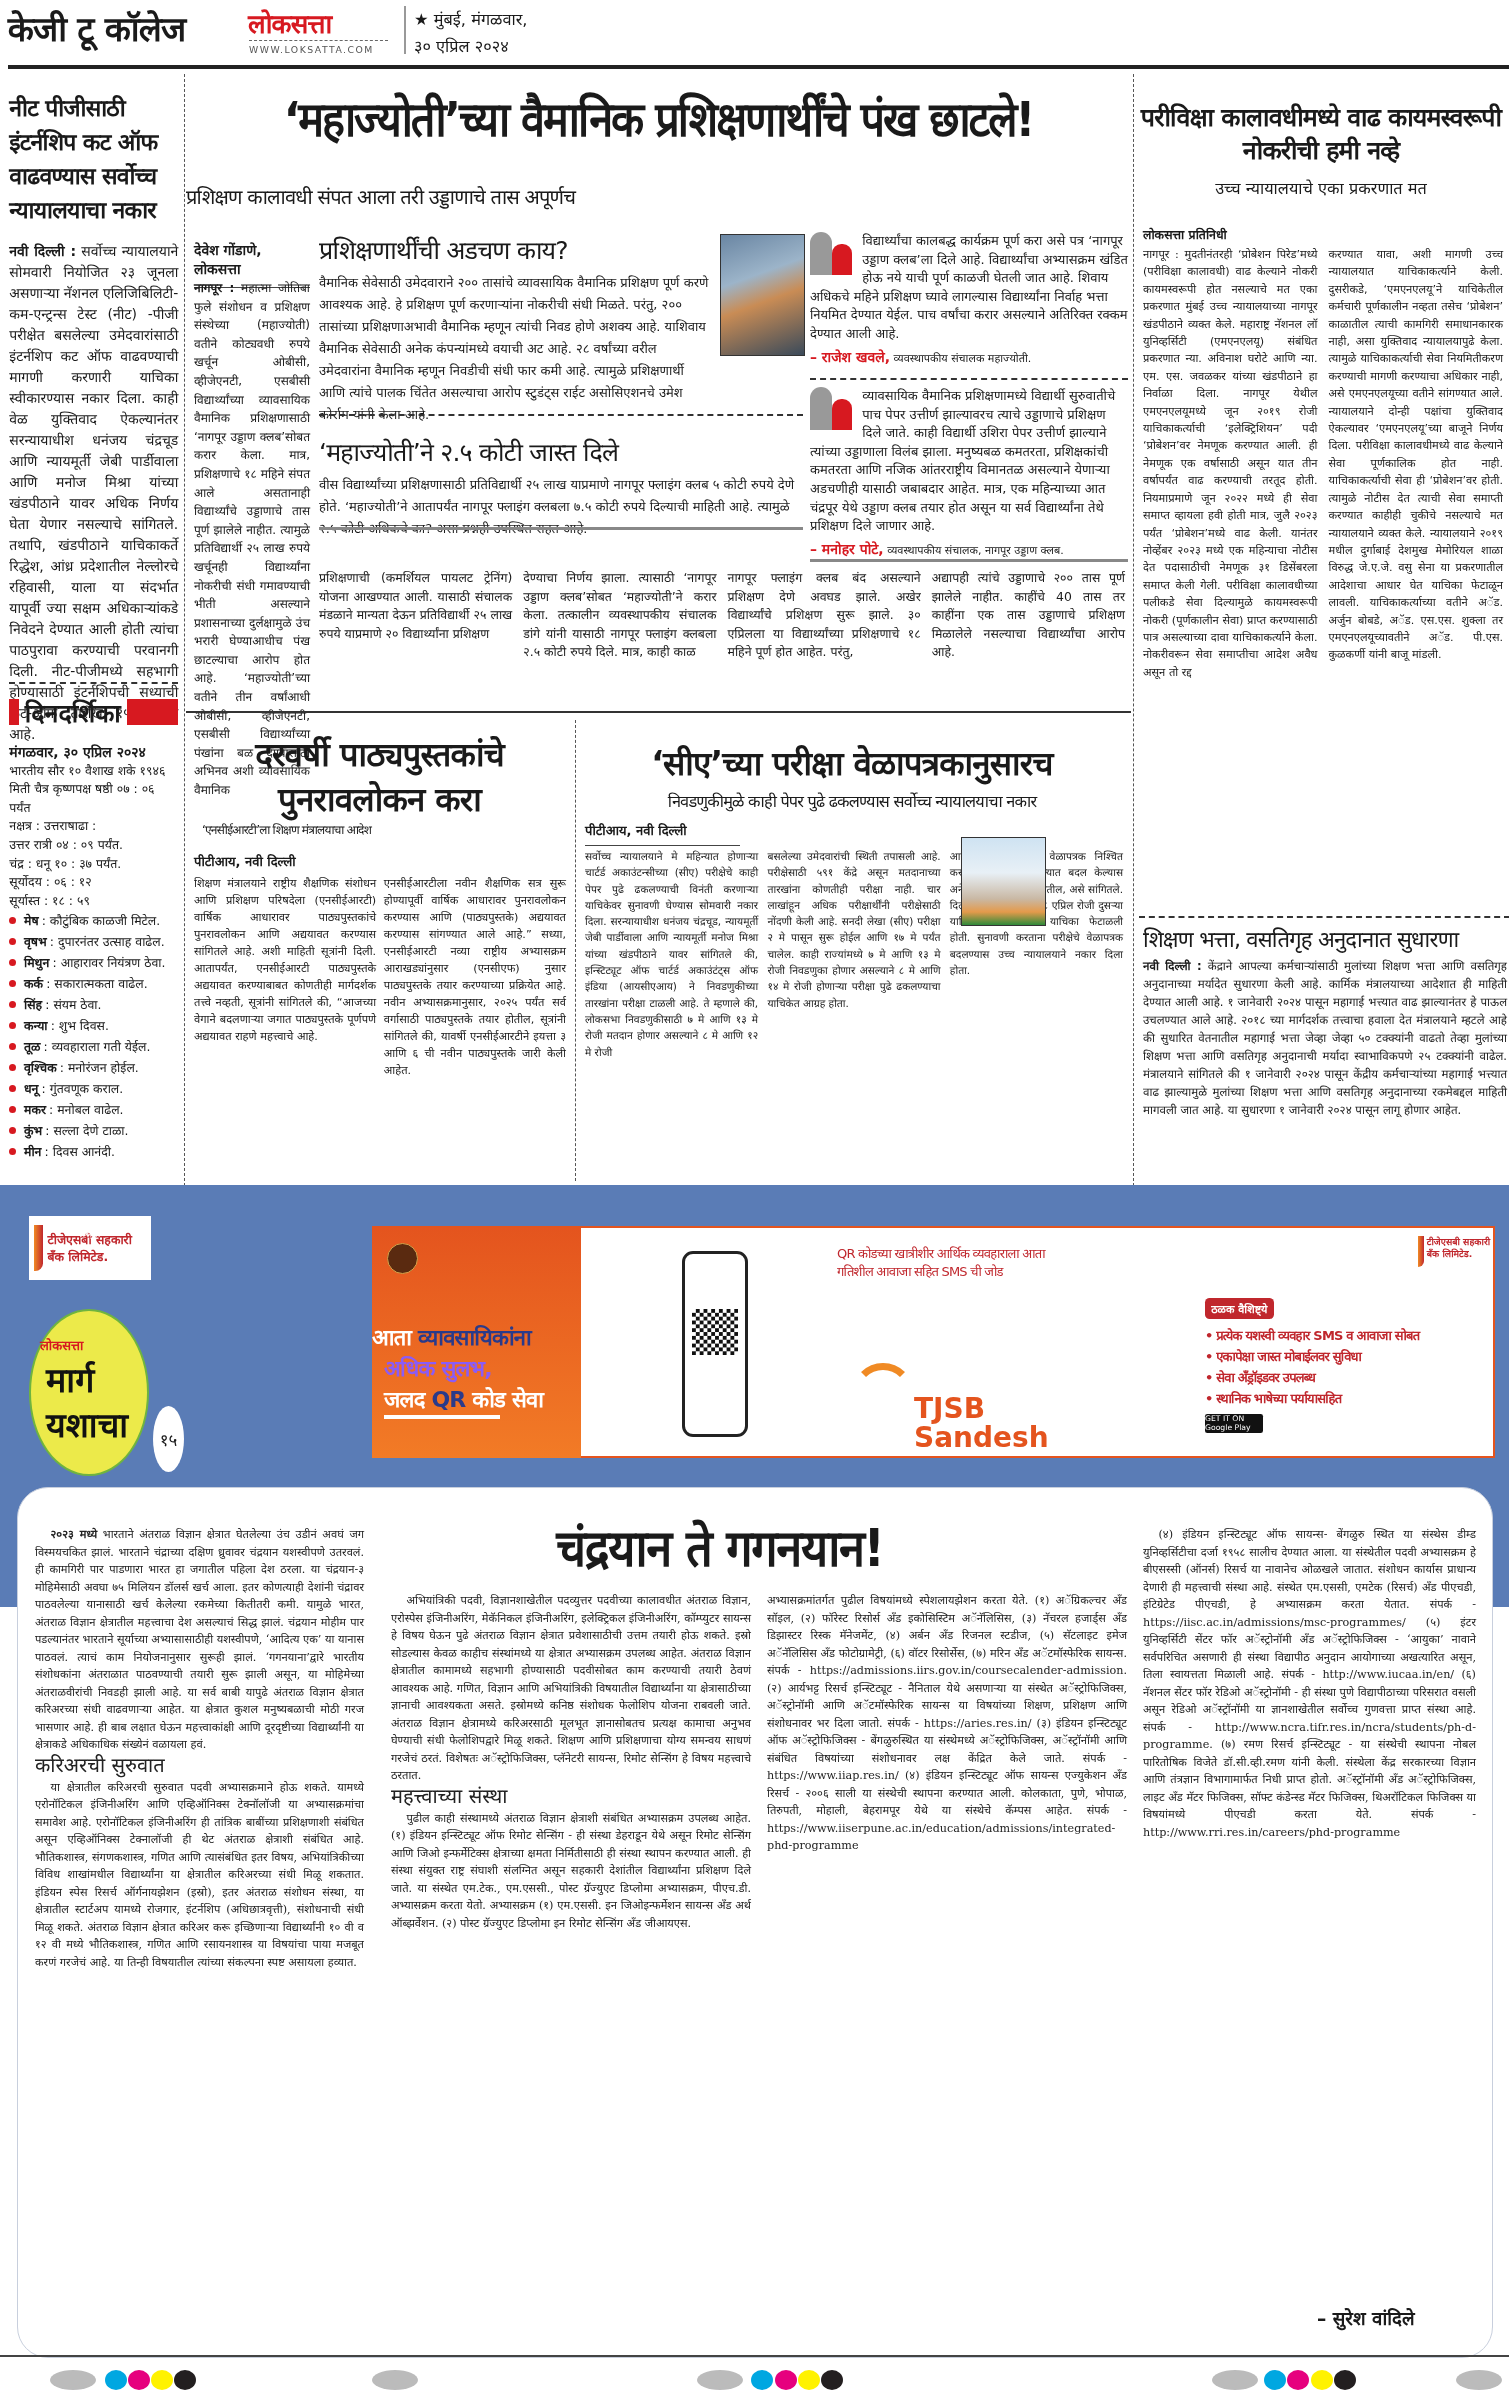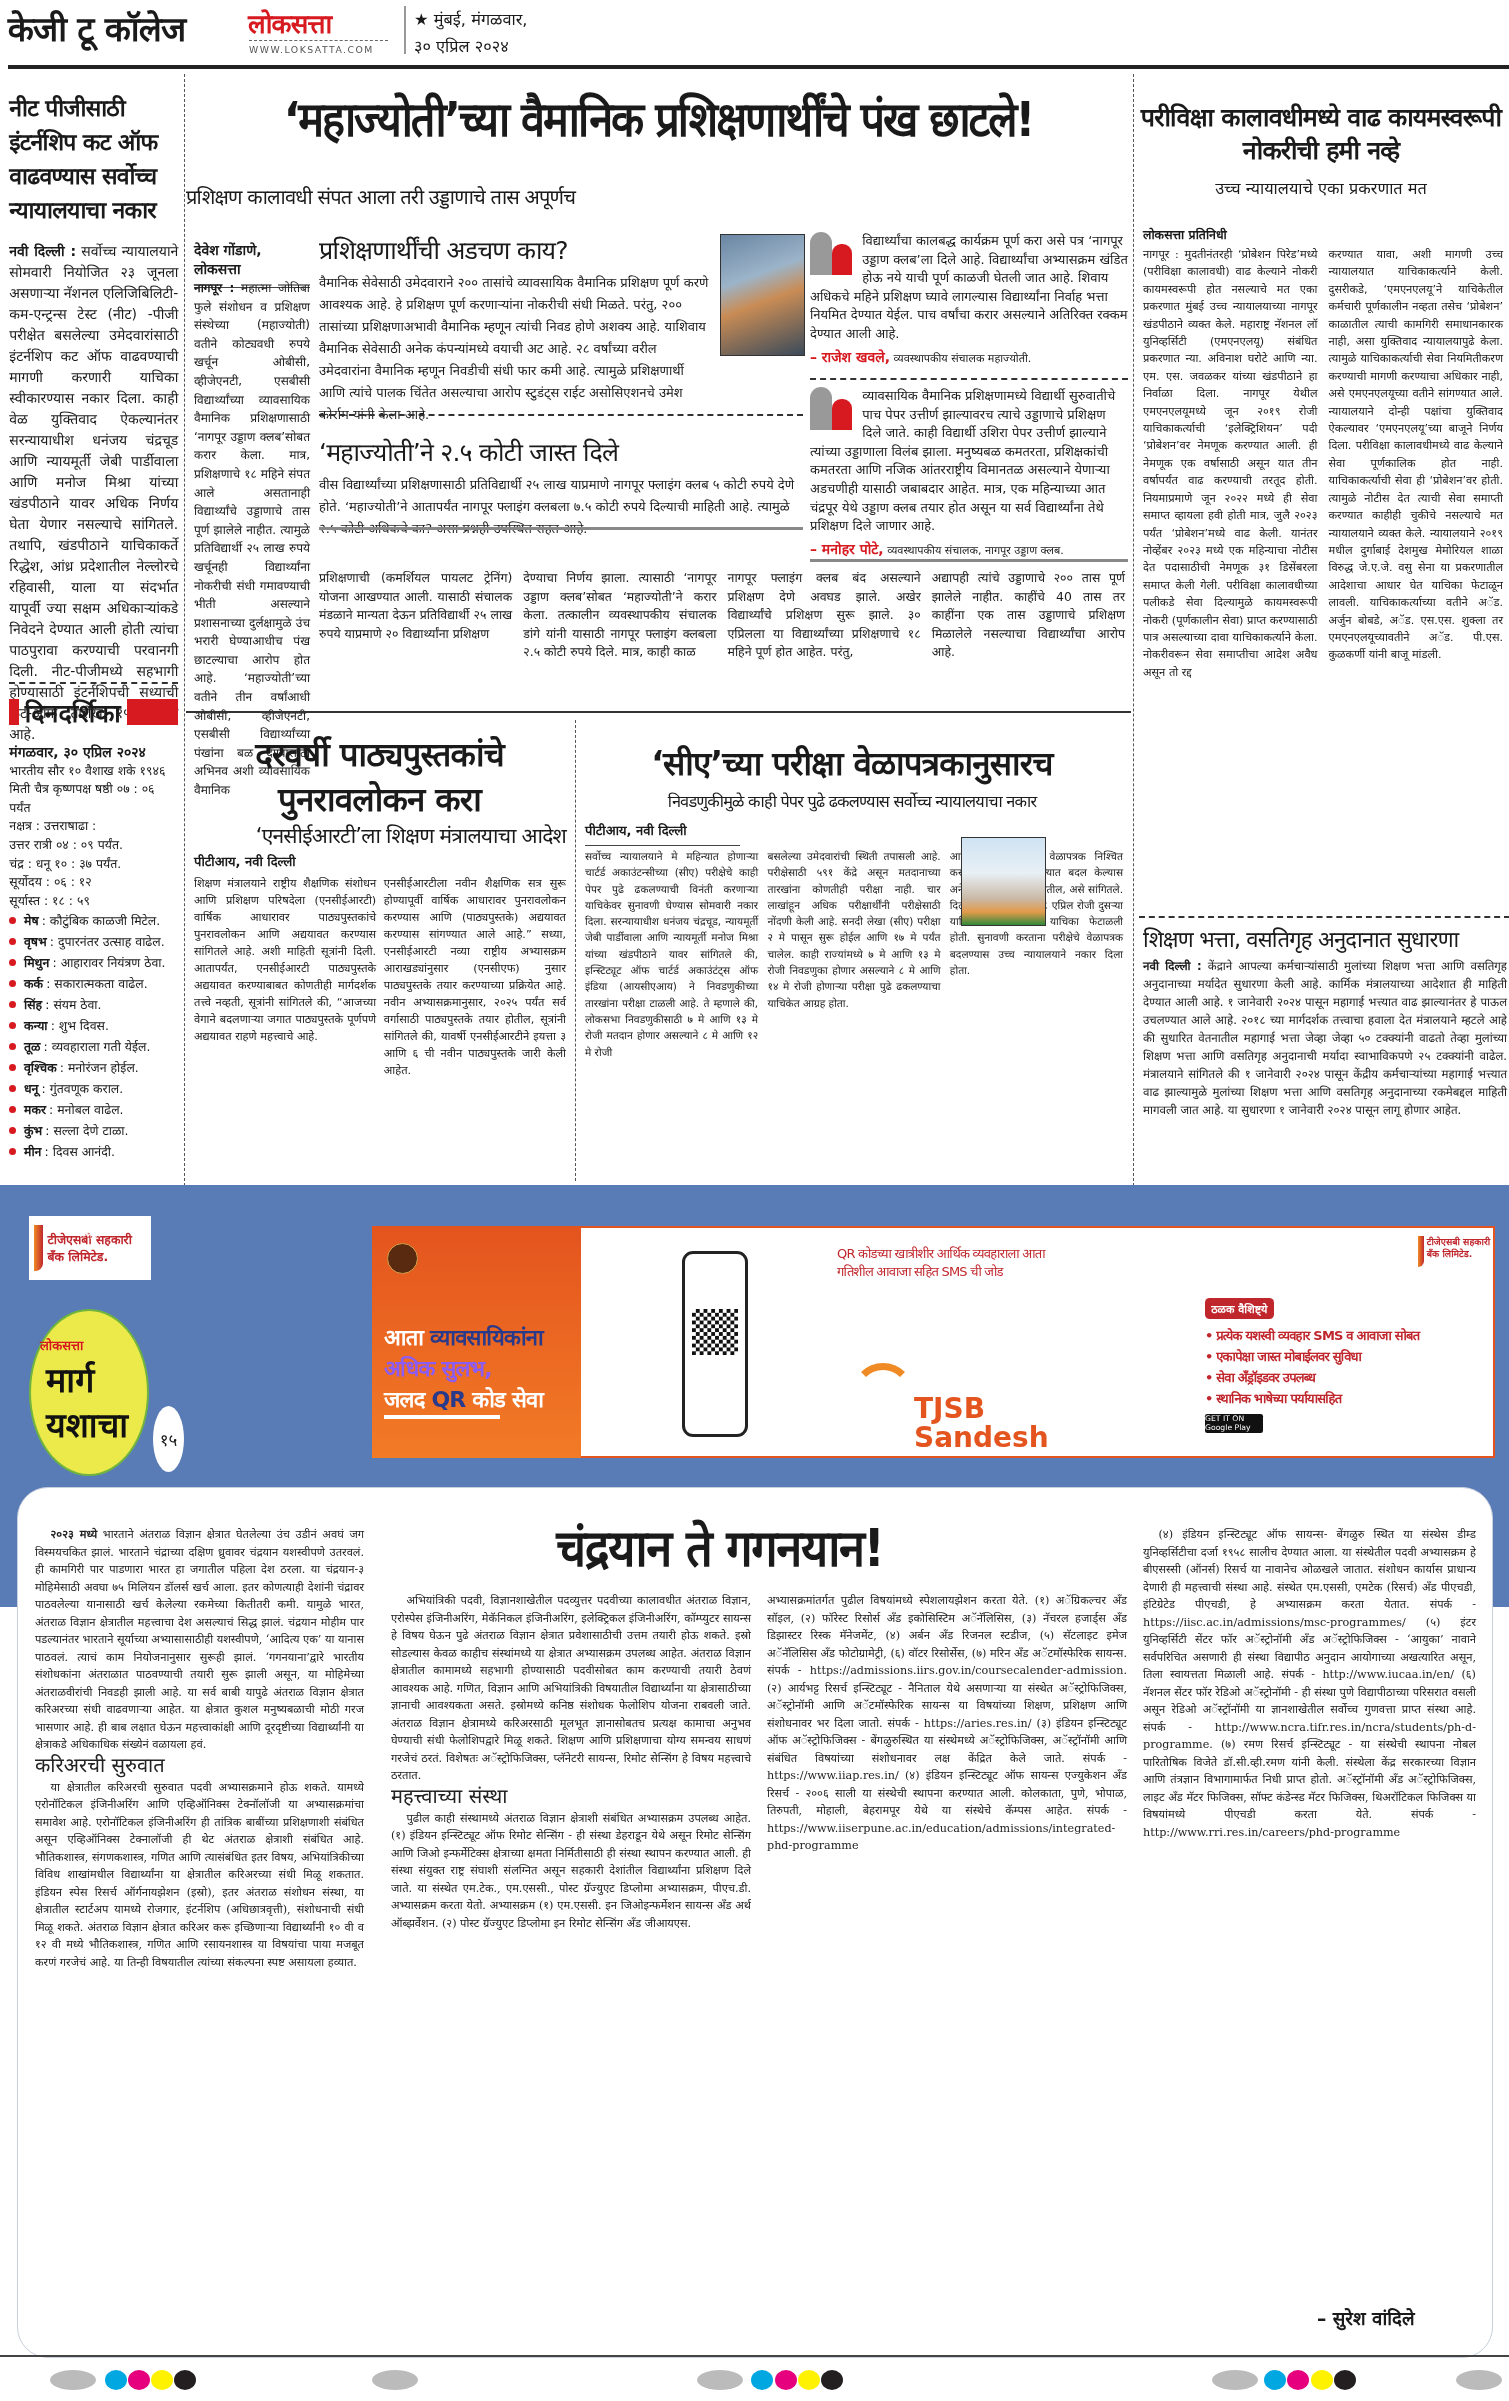--- a/index.html
+++ b/index.html
@@ -55,21 +55,21 @@
 .qauth{font-size:11px;margin-top:3.1px}
 .qauth b{color:#d71920;font-size:14px}
 #qsep{left:810px;top:380px;width:318px}
 #qsep2{left:810px;top:559px;width:318px;height:3.1px;background:#888}
 
 .col-text{font-size:12.4px;line-height:18.6px;text-align:justify}
 #low-cols{left:194px;top:569px;width:930px;display:grid;grid-template-columns:repeat(5,1fr);gap:11px}
 #low-sep{left:186px;top:711px;width:945px;height:2.3px;background:#333}
 
 #tb-title{left:186px;top:732px;width:387px;text-align:center;font-size:33px;font-weight:bold;line-height:45px;letter-spacing:-0.8px}
-#tb-sub{left:179px;top:821px;width:387px;text-align:right;font-size:21px;letter-spacing:-0.8px}
+#tb-sub{left:202px;top:821px;width:387px;text-align:left;font-size:12px;letter-spacing:-0.8px}
 #tb-byline{left:194px;top:852px;width:116px;font-size:13px;font-weight:bold}
 #tb-cols{left:194px;top:875px;width:372px;display:grid;grid-template-columns:repeat(3,1fr);gap:7.7px}
 #div-mid{left:575px;top:720px;height:461px}
 
 #ca-title{left:581px;top:740px;width:542px;font-size:33px;font-weight:bold;letter-spacing:-0.8px;text-align:center}
 #ca-sub{left:581px;top:790px;width:542px;font-size:16.3px;letter-spacing:-0.8px;text-align:center}
 #ca-byline{left:585px;top:821px;width:155px;font-size:13px;font-weight:bold;border-bottom:0.8px solid #444;padding-bottom:6.2px}
 #sc-photo{left:779px;top:852px;width:85px;height:89px;background:linear-gradient(180deg,#cfe3f2 0%,#e8f0f6 40%,#c9b8a4 70%,#e49a4b 85%,#2f8a3a 100%);border:0.8px solid #333}
 #ca-cols{left:585px;top:844px;width:538px;display:grid;grid-template-columns:repeat(4,1fr);gap:9.3px}
 
@@ -320,21 +320,21 @@
   <div class="tjsb-name">टीजेएसबी सहकारी बँक लिमिटेड.</div>
 </div>
 <div class="abs" id="ad-prastut">प्रस्तुत</div>
 <div class="abs" id="ad-marg"></div>
 <div class="abs" id="ad-marg-logo">लोकसत्ता</div>
 <div class="abs" id="ad-marg-t1">मार्ग</div>
 <div class="abs" id="ad-marg-t2">यशाचा</div>
 <div class="abs" id="ad-num">१५</div>
 <div class="abs" id="ad-orange" style="left:372px;width:209px"></div>
 <div class="abs" id="ad-emblem" style="left:387px"></div>
-<div class="abs" id="ad-or-l1" style="left:384px"><span style="color:#fff">आता</span> <span>व्यावसायिकांना</span></div>
+<div class="abs" id="ad-or-l1" style="left:372px"><span style="color:#fff">आता</span> <span>व्यावसायिकांना</span></div>
 <div class="abs" id="ad-or-l2" style="left:384px">अधिक सुलभ,</div>
 <div class="abs" id="ad-or-l3" style="left:384px"><span style="color:#fff">जलद</span> <span>QR</span> <span style="color:#fff">कोड सेवा</span></div>
 <div class="abs" id="ad-or-line" style="left:384px;width:116px"></div>
 <div class="abs" id="ad-white" style="left:581px;width:914px"></div>
 <div class="abs" id="ad-phone" style="left:682px"></div>
 <div class="abs" id="ad-qr" style="left:692px"></div>
 <div class="abs" id="ad-qr-head"><span>QR कोडच्या</span> <span>खात्रीशीर आर्थिक व्यवहाराला आता गतिशील आवाजा सहित SMS ची जोड</span></div>
 <div class="abs" id="ad-wifi"></div>
 <div class="abs" id="ad-tjsb-sandesh">
     <div>TJSB</div>

